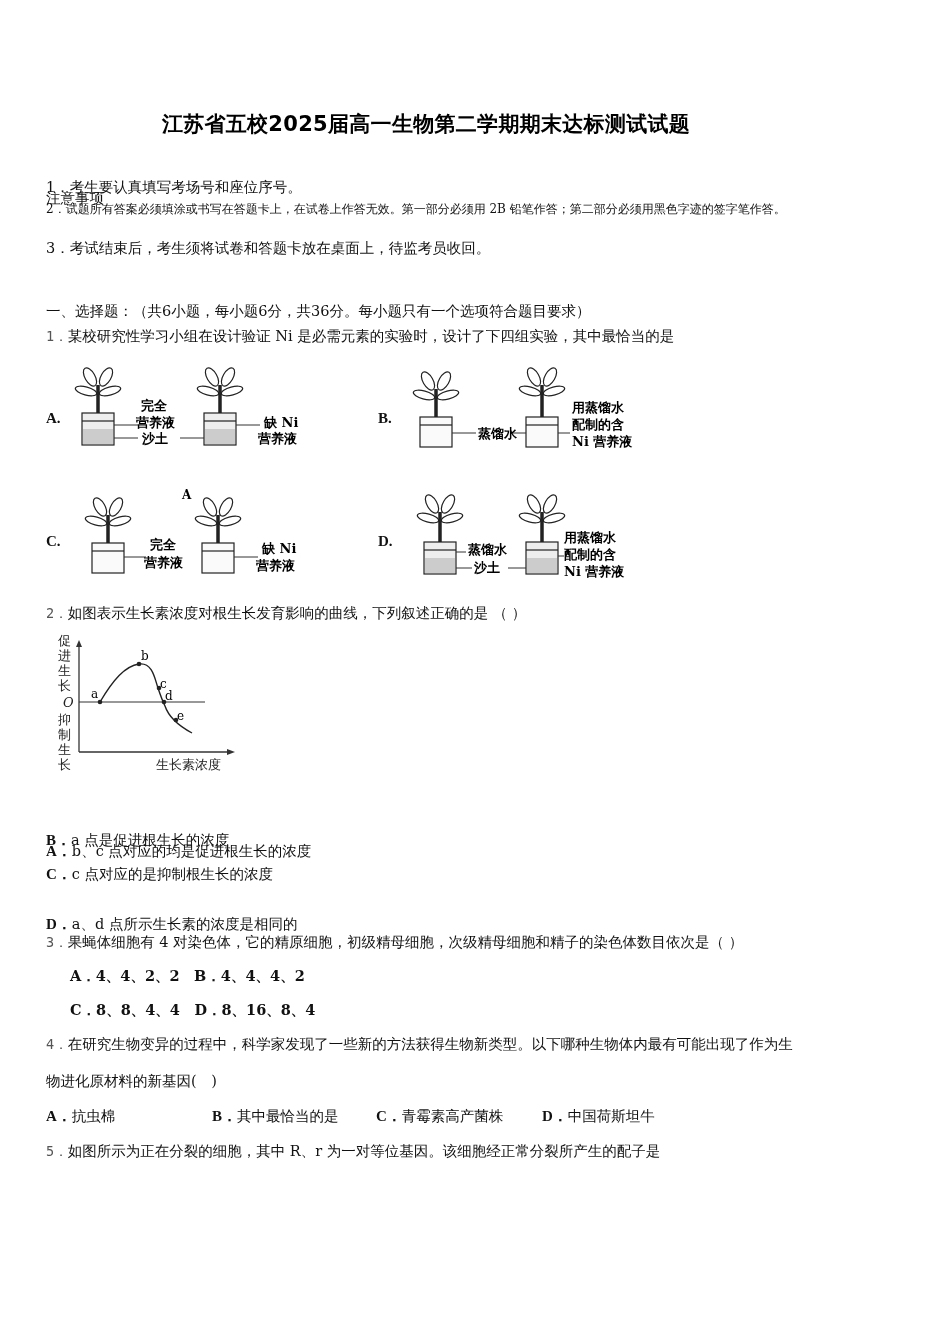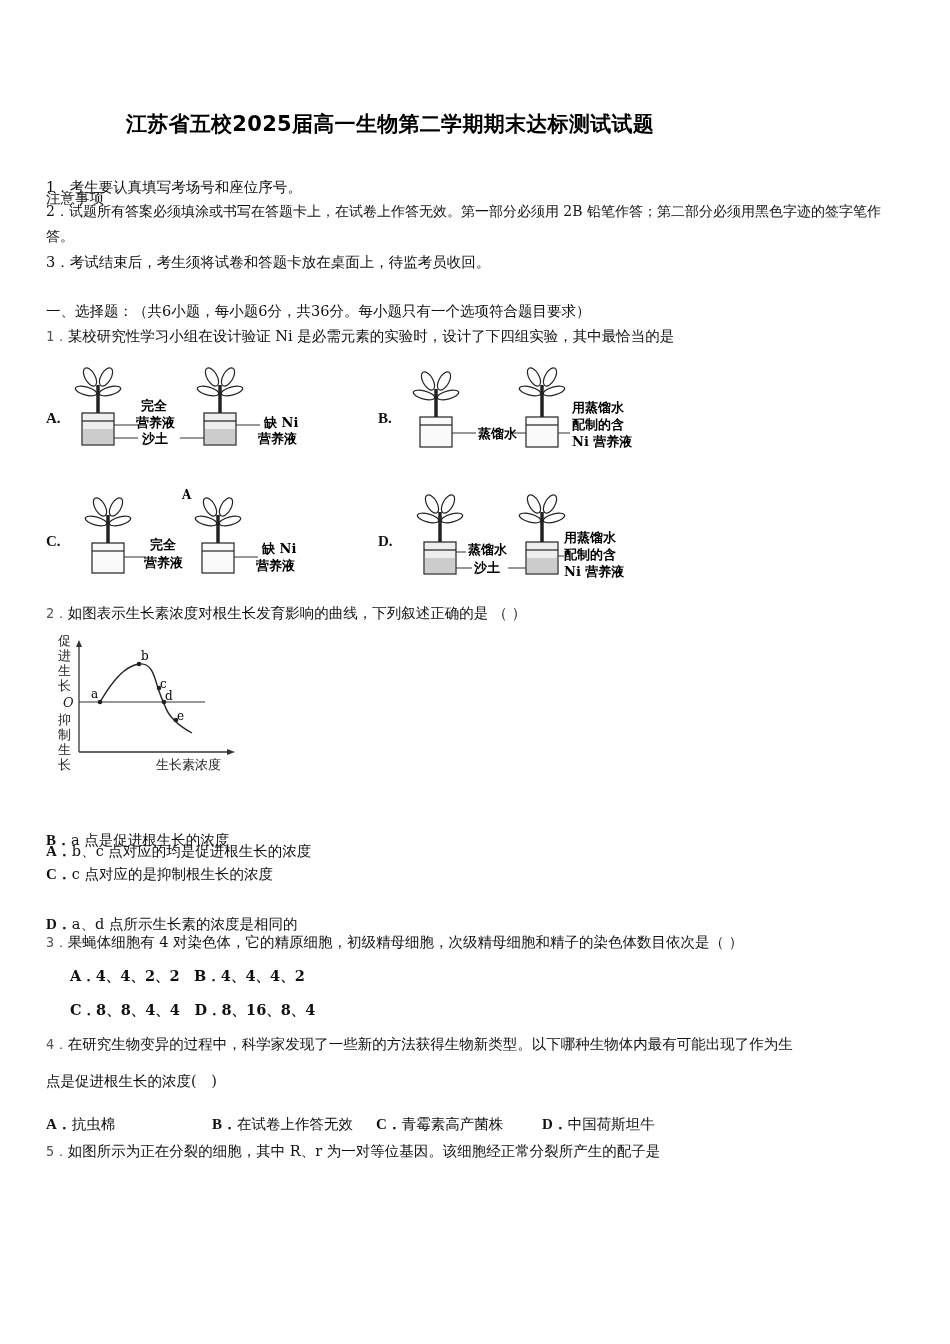--- a/index.html
+++ b/index.html
@@ -1,39 +1,39 @@
 <!DOCTYPE html>
 <html><head>
 <meta charset="utf-8">
 <style>
   html, body { margin: 0; padding: 0; background: #ffffff; }
   body { width: 950px; height: 1344px; position: relative; overflow: hidden;
          font-family: "DejaVu Serif", "Liberation Serif", serif; color: #111; }
   .abs { position: absolute; }
   .title { left: 0; width: 780px; top: 110px; text-align: center;
            font-family: "DejaVu Sans", "Liberation Sans", sans-serif;
-           font-weight: bold; font-size: 21px; letter-spacing: 0.3px; color: #000; }
+           font-weight: bold; font-size: 21px; letter-spacing: 0.3px; color: #000; padding-left: 36px; }
   .line { left: 46px; font-size: 14.5px; line-height: 20px; white-space: nowrap; }
-  .wrap { left: 46px; width: 862px; font-size: 14px; line-height: 25px; }
+  .wrap { left: 46px; width: 862px; font-size: 12px; line-height: 20px; }
   .num { font-family: "DejaVu Sans Mono", "Liberation Mono", monospace; color: #555; font-size: 13.5px; }
   .opt-label { font-family: "Liberation Serif", serif; font-weight: bold; font-size: 15px; }
   .bold { font-weight: bold; margin-left: 24px; }
   .fig { position: absolute; }
   .figlabel { position: absolute; font-family: "Liberation Serif", serif; font-weight: bold; font-size: 15px; }
   svg text { font-family: "DejaVu Serif", "Liberation Serif", serif; }
 </style>
 </head>
 <body>
 
 <div class="abs title">江苏省五校2025届高一生物第二学期期末达标测试试题</div>
 
 <div class="abs line" style="top:152px;margin-top:36px;">注意事项</div>
 <div class="abs line" style="top:177px;">1．考生要认真填写考场号和座位序号。</div>
 <div class="abs wrap" style="top:199px;">2．试题所有答案必须填涂或书写在答题卡上，在试卷上作答无效。第一部分必须用 2B 铅笔作答；第二部分必须用黑色字迹的签字笔作答。</div>
-<div class="abs line" style="top:252px;">3．考试结束后，考生须将试卷和答题卡放在桌面上，待监考员收回。</div>
+<div class="abs line" style="top:238px;">3．考试结束后，考生须将试卷和答题卡放在桌面上，待监考员收回。</div>
 
 <div class="abs line" style="top:301px;">一、选择题：（共6小题，每小题6分，共36分。每小题只有一个选项符合题目要求）</div>
 
 <div class="abs line" style="top:326px;">
   <span class="num">1．</span><span>某校研究性学习小组在设计验证 Ni 是必需元素的实验时，设计了下四组实验，其中最恰当的是</span>
 </div>
 
 <div class="fig" style="left:46px;top:365px;width:300px;height:90px;">
   <span class="figlabel" style="left:0;top:45px;">A.</span>
   <svg width="300" height="90" style="position:absolute;left:0;top:0;">
@@ -212,20 +212,20 @@
 
 <div class="abs line" style="top:932px;text-align:center;">
   <span class="num">3．</span><span>果蝇体细胞有 4 对染色体，它的精原细胞，初级精母细胞，次级精母细胞和精子的染色体数目依次是（ ）</span>
 </div>
 <div class="abs line bold" style="top:966px;">A．4、4、2、2　B．4、4、4、2</div>
 <div class="abs line bold" style="top:1000px;">C．8、8、4、4　D．8、16、8、4</div>
 
 <div class="abs line" style="top:1034px;">
   <span class="num">4．</span><span>在研究生物变异的过程中，科学家发现了一些新的方法获得生物新类型。以下哪种生物体内最有可能出现了作为生</span>
 </div>
-<div class="abs line" style="top:1071px;">点是促进根生长的浓度(　)</div>
+<div class="abs line" style="top:1071px;">物进化原材料的新基因(　)</div>
 <div class="abs line" style="top:1106px;">
-  <span style="display:inline-block;width:166px;"><span class="opt-label">A．</span><span>抗虫棉</span></span><span style="display:inline-block;width:164px;"><span class="opt-label">B．</span><span>在试卷上作答无效</span></span><span style="display:inline-block;width:166px;margin-top:8px;"><span class="opt-label">C．</span><span>青霉素高产菌株</span></span><span><span class="opt-label">D．</span><span>中国荷斯坦牛</span></span>
+  <span style="display:inline-block;width:166px;"><span class="opt-label">A．</span><span>抗虫棉</span></span><span style="display:inline-block;width:164px;"><span class="opt-label">B．</span><span>其中最恰当的是</span></span><span style="display:inline-block;width:166px;"><span class="opt-label">C．</span><span>青霉素高产菌株</span></span><span><span class="opt-label">D．</span><span>中国荷斯坦牛</span></span>
 </div>
 
 <div class="abs line" style="top:1141px;">
   <span class="num">5．</span><span>如图所示为正在分裂的细胞，其中 R、r 为一对等位基因。该细胞经正常分裂所产生的配子是</span>
 </div>
 
 </body></html>

